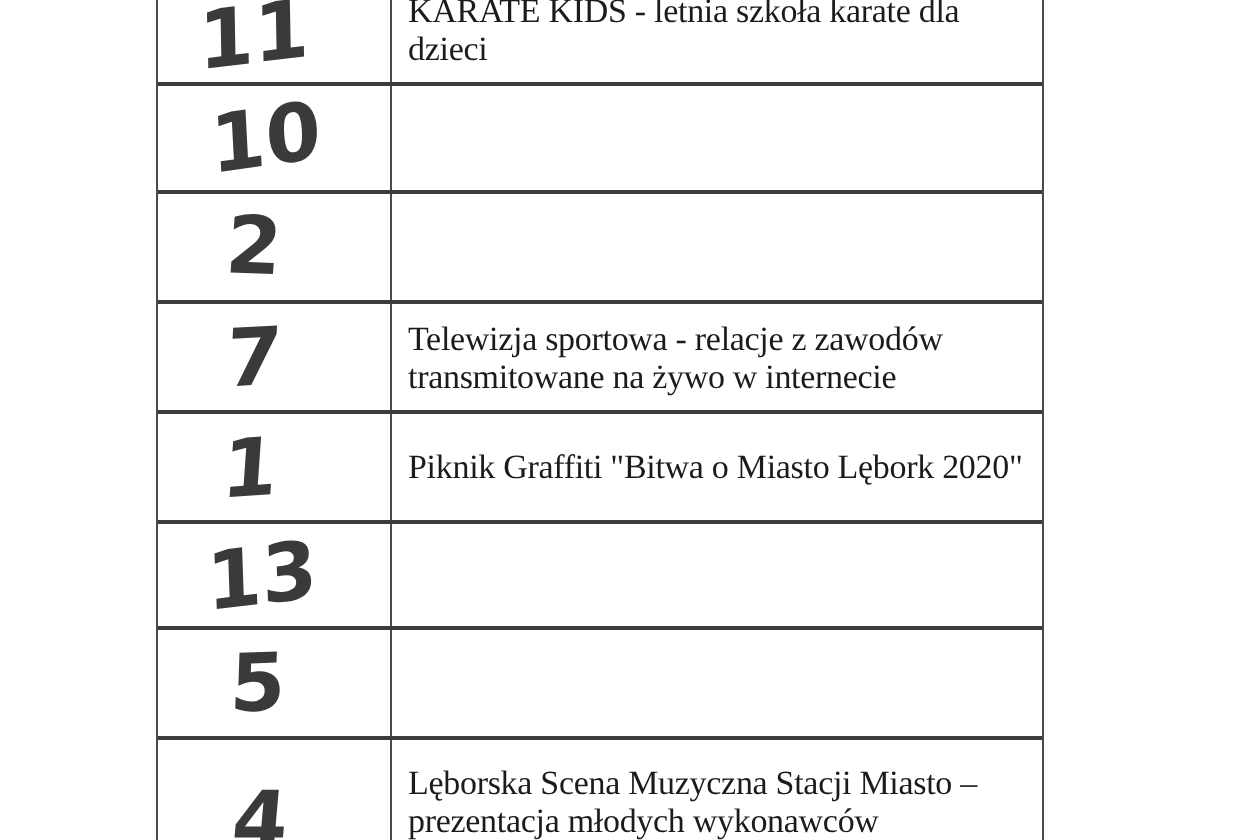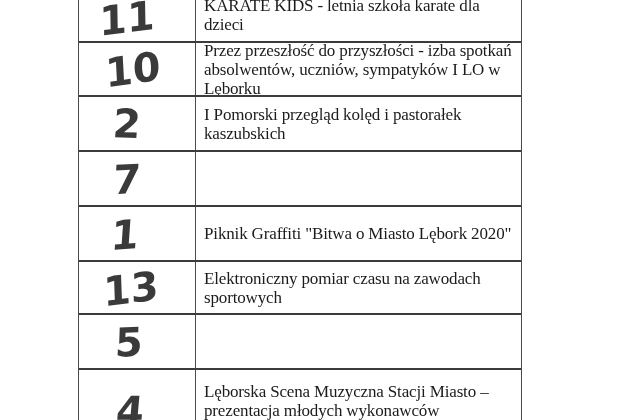--- a/index.html
+++ b/index.html
@@ -84,55 +84,49 @@
       </div>
       <div class="desc-cell">
         <span class="desc-text">KARATE KIDS - letnia szkoła karate dla dzieci</span>
       </div>
     </div>
 
     <div class="row">
       <div class="num-cell">
         <span class="handnum">10</span>
       </div>
-      <div class="desc-cell">
-        <span class="desc-text">Przez przeszłość do przyszłości - izba spotkań absolwentów, uczniów, sympatyków I LO w Lęborku</span>
-      </div>
     </div>
 
     <div class="row">
       <div class="num-cell">
         <span class="handnum">2</span>
       </div>
-      <div class="desc-cell">
-        <span class="desc-text">I Pomorski przegląd kolęd i pastorałek kaszubskich</span>
-      </div>
     </div>
 
     <div class="row">
       <div class="num-cell">
         <span class="handnum">7</span>
+      </div>
+      <div class="desc-cell">
+        <span class="desc-text">Telewizja sportowa - relacje z zawodów transmitowane na żywo w internecie</span>
       </div>
     </div>
 
     <div class="row">
       <div class="num-cell">
         <span class="handnum">1</span>
       </div>
       <div class="desc-cell">
         <span class="desc-text">Piknik Graffiti "Bitwa o Miasto Lębork 2020"</span>
       </div>
     </div>
 
     <div class="row">
       <div class="num-cell">
         <span class="handnum">13</span>
-      </div>
-      <div class="desc-cell">
-        <span class="desc-text">Elektroniczny pomiar czasu na zawodach sportowych</span>
       </div>
     </div>
 
     <div class="row">
       <div class="num-cell">
         <span class="handnum">5</span>
       </div>
     </div>
 
     <div class="row">

